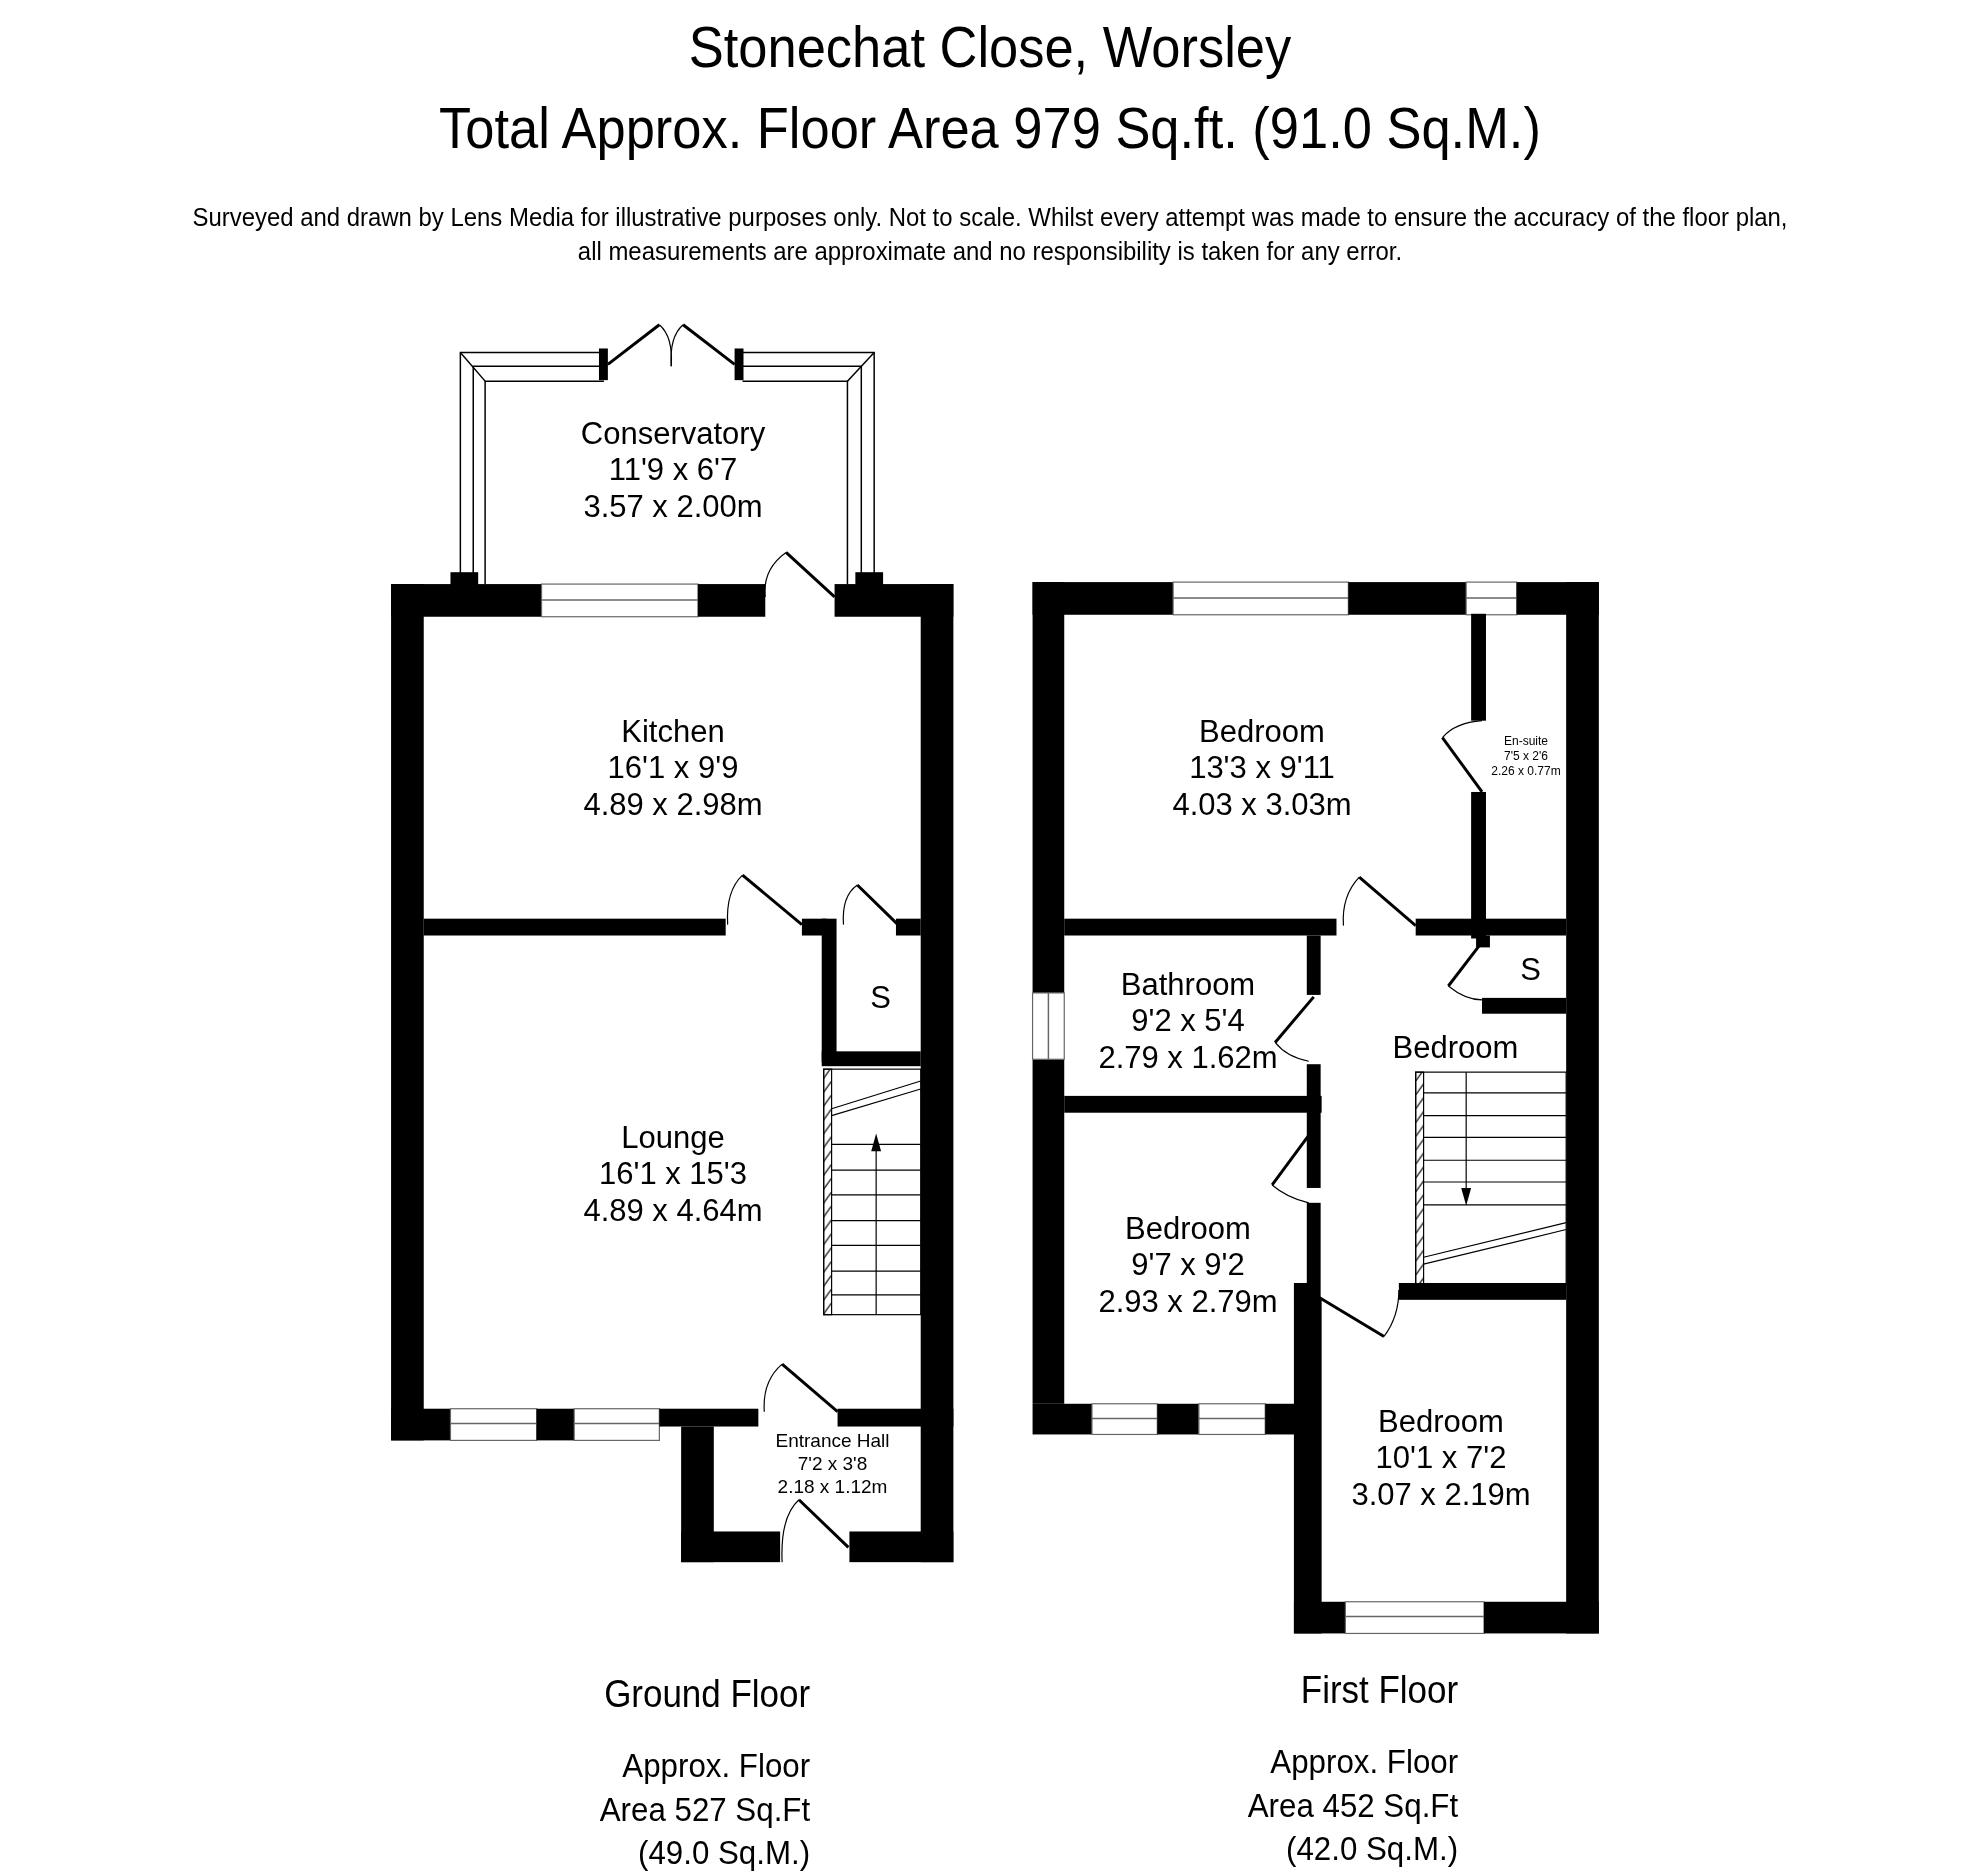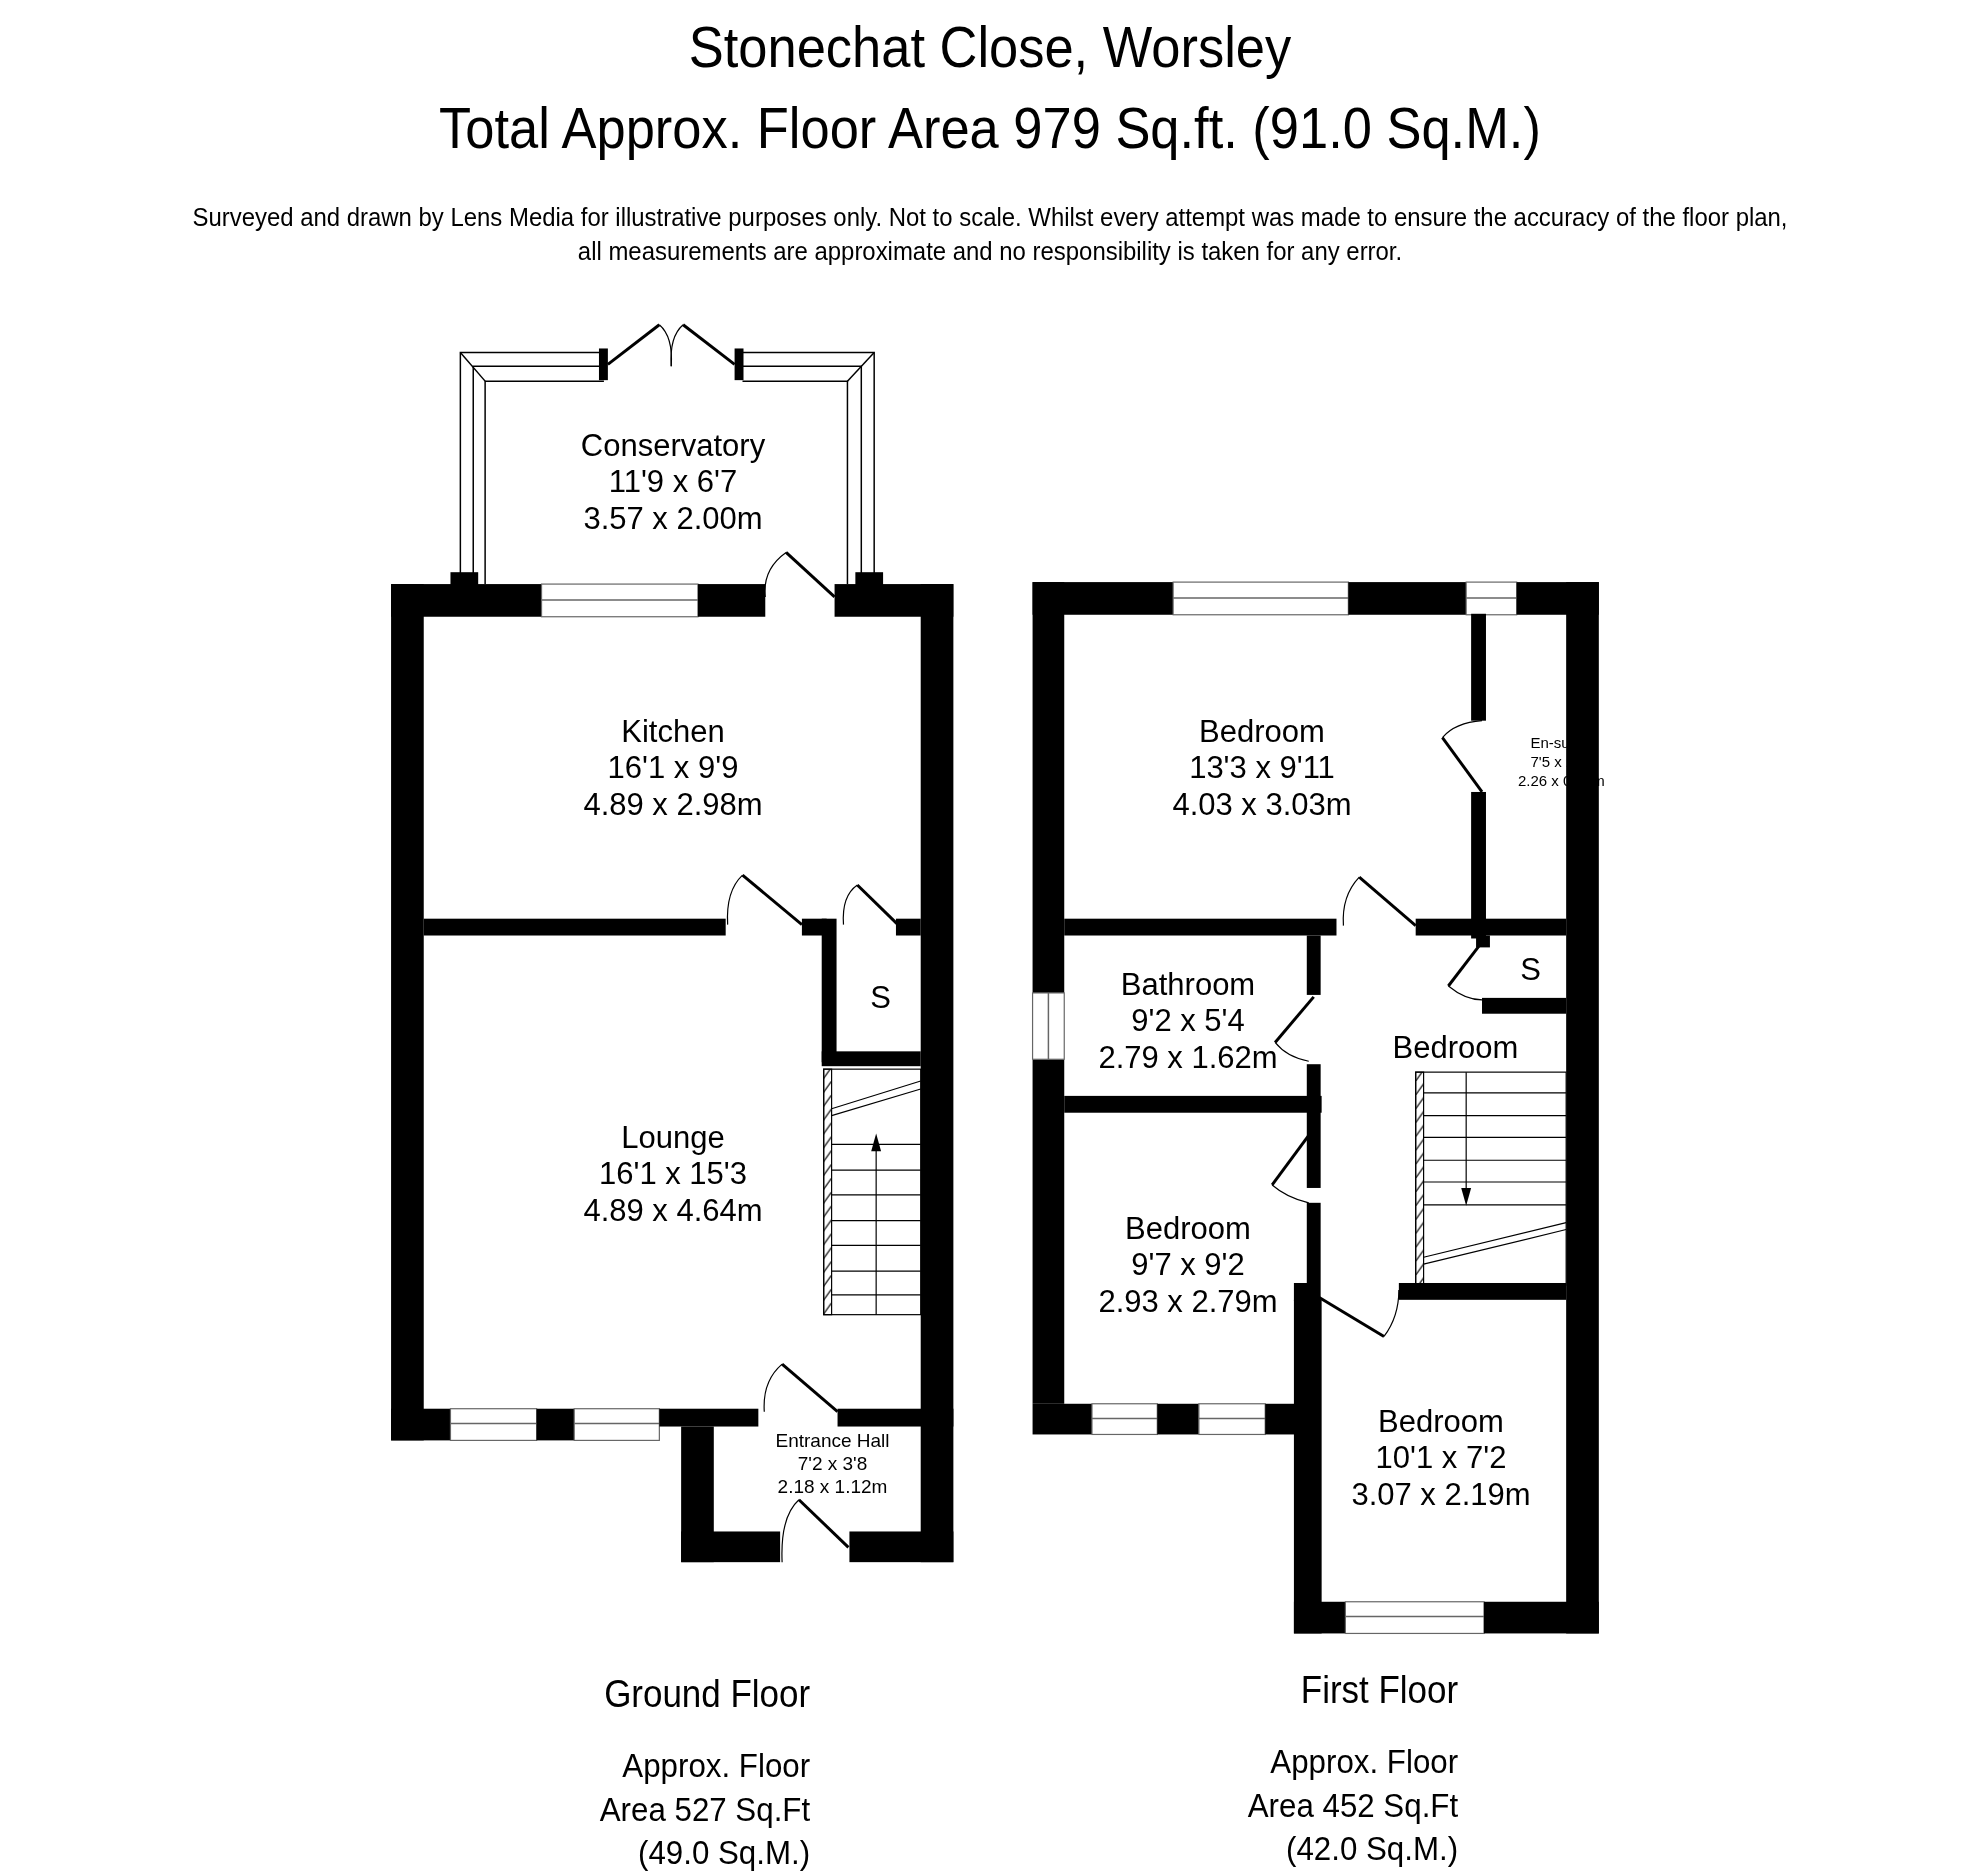--- a/index.html
+++ b/index.html
@@ -9,21 +9,21 @@
     #title { top: 14px; font-size: 57px; transform: scaleX(0.92); }
     #subtitle { top: 95px; font-size: 57px; transform: scaleX(0.92); }
     .disclaimer { font-size: 26px; transform: scaleX(0.92); }
     #disclaimer1 { top: 202px; }
     #disclaimer2 { top: 236px; }
     svg.plan { position: absolute; left: 0; top: 0; }
     .room-label { position: absolute; text-align: center; white-space: nowrap; line-height: 1.17; }
     .room-label div { display: block; }
     .big { font-size: 31px; }
     .small { font-size: 19px; line-height: 1.2; }
-    .tiny { font-size: 15px; line-height: 1.25; margin-left: 32px; }
+    .tiny { font-size: 12px; line-height: 1.25; }
     .floor-caption { position: absolute; text-align: right; white-space: nowrap; }
     .floor-name { font-size: 38px; transform: scaleX(0.92); }
     .floor-area { font-size: 34px; line-height: 1.28; transform: scaleX(0.92); }
   </style>
 </head>
 <body>
 
 <div class="header-text" id="title">Stonechat Close, Worsley</div>
 <div class="header-text" id="subtitle">Total Approx. Floor Area 979 Sq.ft. (91.0 Sq.M.)</div>
 <div class="header-text disclaimer" id="disclaimer1">Surveyed and drawn by Lens Media for illustrative purposes only. Not to scale. Whilst every attempt was made to ensure the accuracy of the floor plan,</div>
@@ -212,21 +212,21 @@
     <rect x="1278" y="1418" width="40" height="31" fill="#000"></rect>
 
     <rect x="1307" y="1313" width="28" height="337" fill="#000"></rect>
     <rect x="1307" y="1618" width="52" height="32" fill="#000"></rect>
     <rect x="1359" y="1618" width="140" height="32" fill="#fff" stroke="#666" stroke-width="1.2"></rect>
     <line x1="1359" y1="1633" x2="1499" y2="1633" stroke="#666" stroke-width="1.5"></line>
     <rect x="1499" y="1618" width="116" height="32" fill="#000"></rect>
   </g>
 </svg>
 
-<div class="room-label big" style="left:574px; top:428px; width:198px;text-align:center;">
+<div class="room-label big" style="left:574px; top:416px; width:198px;text-align:center;">
   <div>Conservatory</div>
   <div>11'9 x 6'7</div>
   <div>3.57 x 2.00m</div>
 </div>
 <div class="room-label big" style="left:574px; top:714px; width:198px;">
   <div>Kitchen</div>
   <div>16'1 x 9'9</div>
   <div>4.89 x 2.98m</div>
 </div>
 <div class="room-label big" style="left:851px; top:980px; width:59px;">

